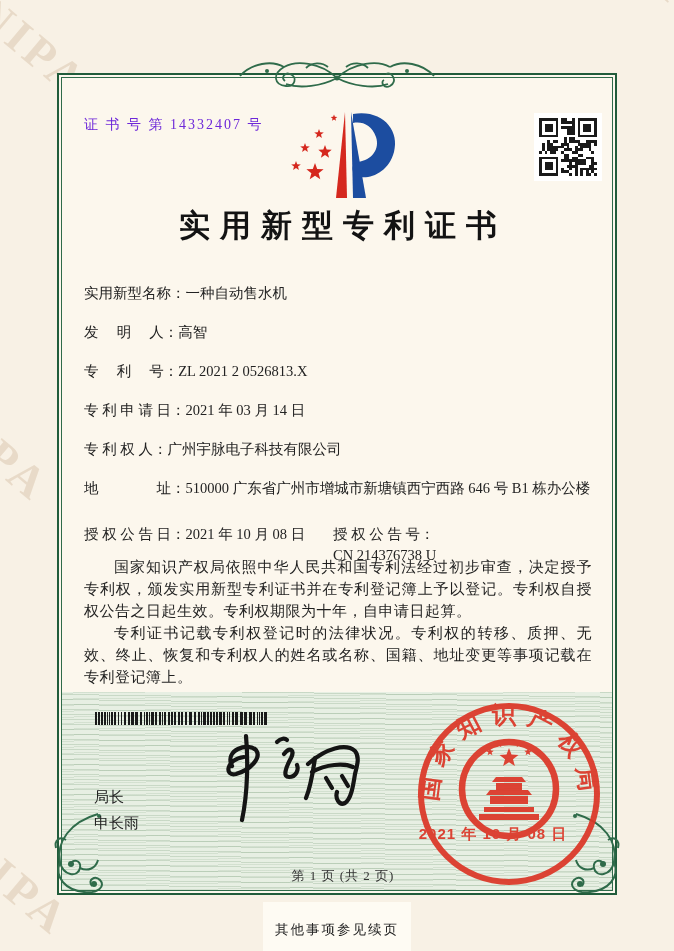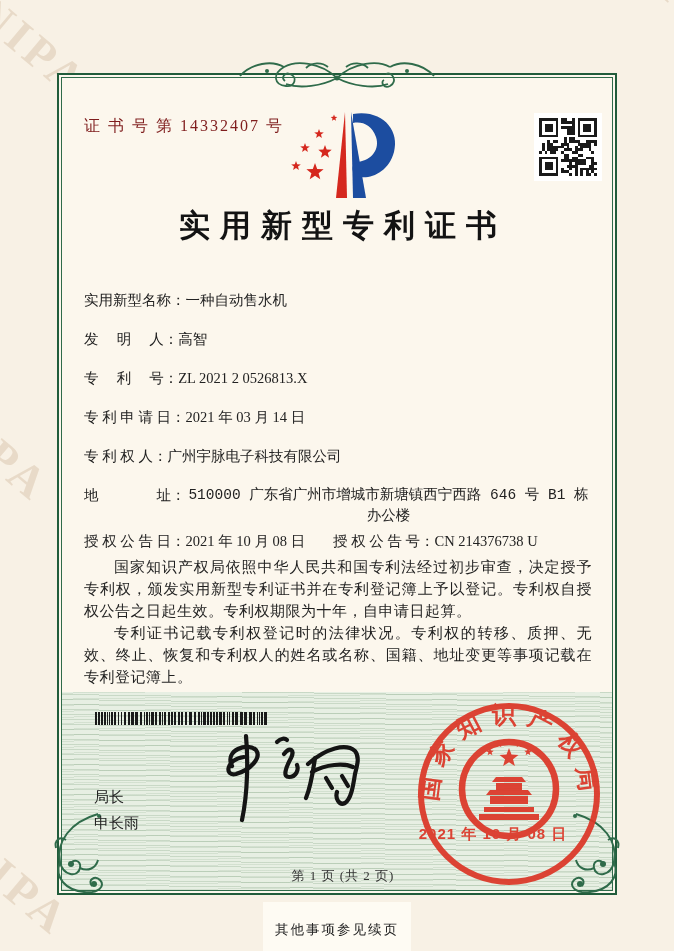--- a/index.html
+++ b/index.html
@@ -26,36 +26,36 @@
         background-image:
           repeating-linear-gradient(0.8deg, rgba(122,158,122,.28) 0 1px, transparent 1px 5px),
           repeating-linear-gradient(-0.8deg, rgba(122,158,122,.18) 0 1px, transparent 1px 6px);}
 
   svg{display:block;}
   .orn-top{position:absolute;left:236px;top:54px;}
   .orn-corner{position:absolute;}
   .orn-bl{left:40px;top:810px;}
   .orn-br{left:556px;top:810px;transform:scaleX(-1);}
 
-  .certno{position:absolute;left:84px;top:116px;font-size:16px;letter-spacing:2px;color:#7f1d1d;white-space:pre;}
+  .certno{position:absolute;left:84px;top:116px;font-size:14px;letter-spacing:2px;color:#6d28d9;white-space:pre;}
 
   .logo{position:absolute;left:281px;top:104px;}
   .qr{position:absolute;left:534px;top:113px;background:#fff;padding:5px;}
 
   .title{position:absolute;left:12px;right:0;top:205px;text-align:center;
          font-size:31px;font-weight:700;letter-spacing:10px;color:#131313;}
 
-  .fields{position:absolute;left:84px;top:290px;width:512px;font-size:14.5px;color:#222;text-align:center;}
+  .fields{position:absolute;left:84px;top:283px;width:512px;font-size:14.5px;color:#222;}
   .row{display:flex;align-items:flex-start;min-height:39px;line-height:21px;}
   .row .lbl{white-space:pre;flex:none;}
   .row .val{white-space:pre-wrap;}
   .row-addr{min-height:46px;}
-  .row-addr .val{max-width:406px;font-family:Liberation Mono, monospace;}
+  .row-addr .val{max-width:406px;}
   .row-grant .pair1{display:flex;flex:none;width:249px;}
-  .row-grant .pair2{display:flex;}
+  .row-grant .pair2{display:flex;flex-direction:column;}
 
   .paras{position:absolute;left:84px;top:556px;width:508px;font-size:15px;line-height:22px;
          color:#1f1f1f;text-align:justify;letter-spacing:.5px;}
   .paras p{margin:0;text-indent:2em;}
 
   .barcode{position:absolute;left:95px;top:712px;}
 
   .signer{position:absolute;left:94px;top:784px;font-family:Liberation Sans, sans-serif;
           font-size:15px;line-height:26px;color:#222;}
   .signature{position:absolute;left:200px;top:728px;}

